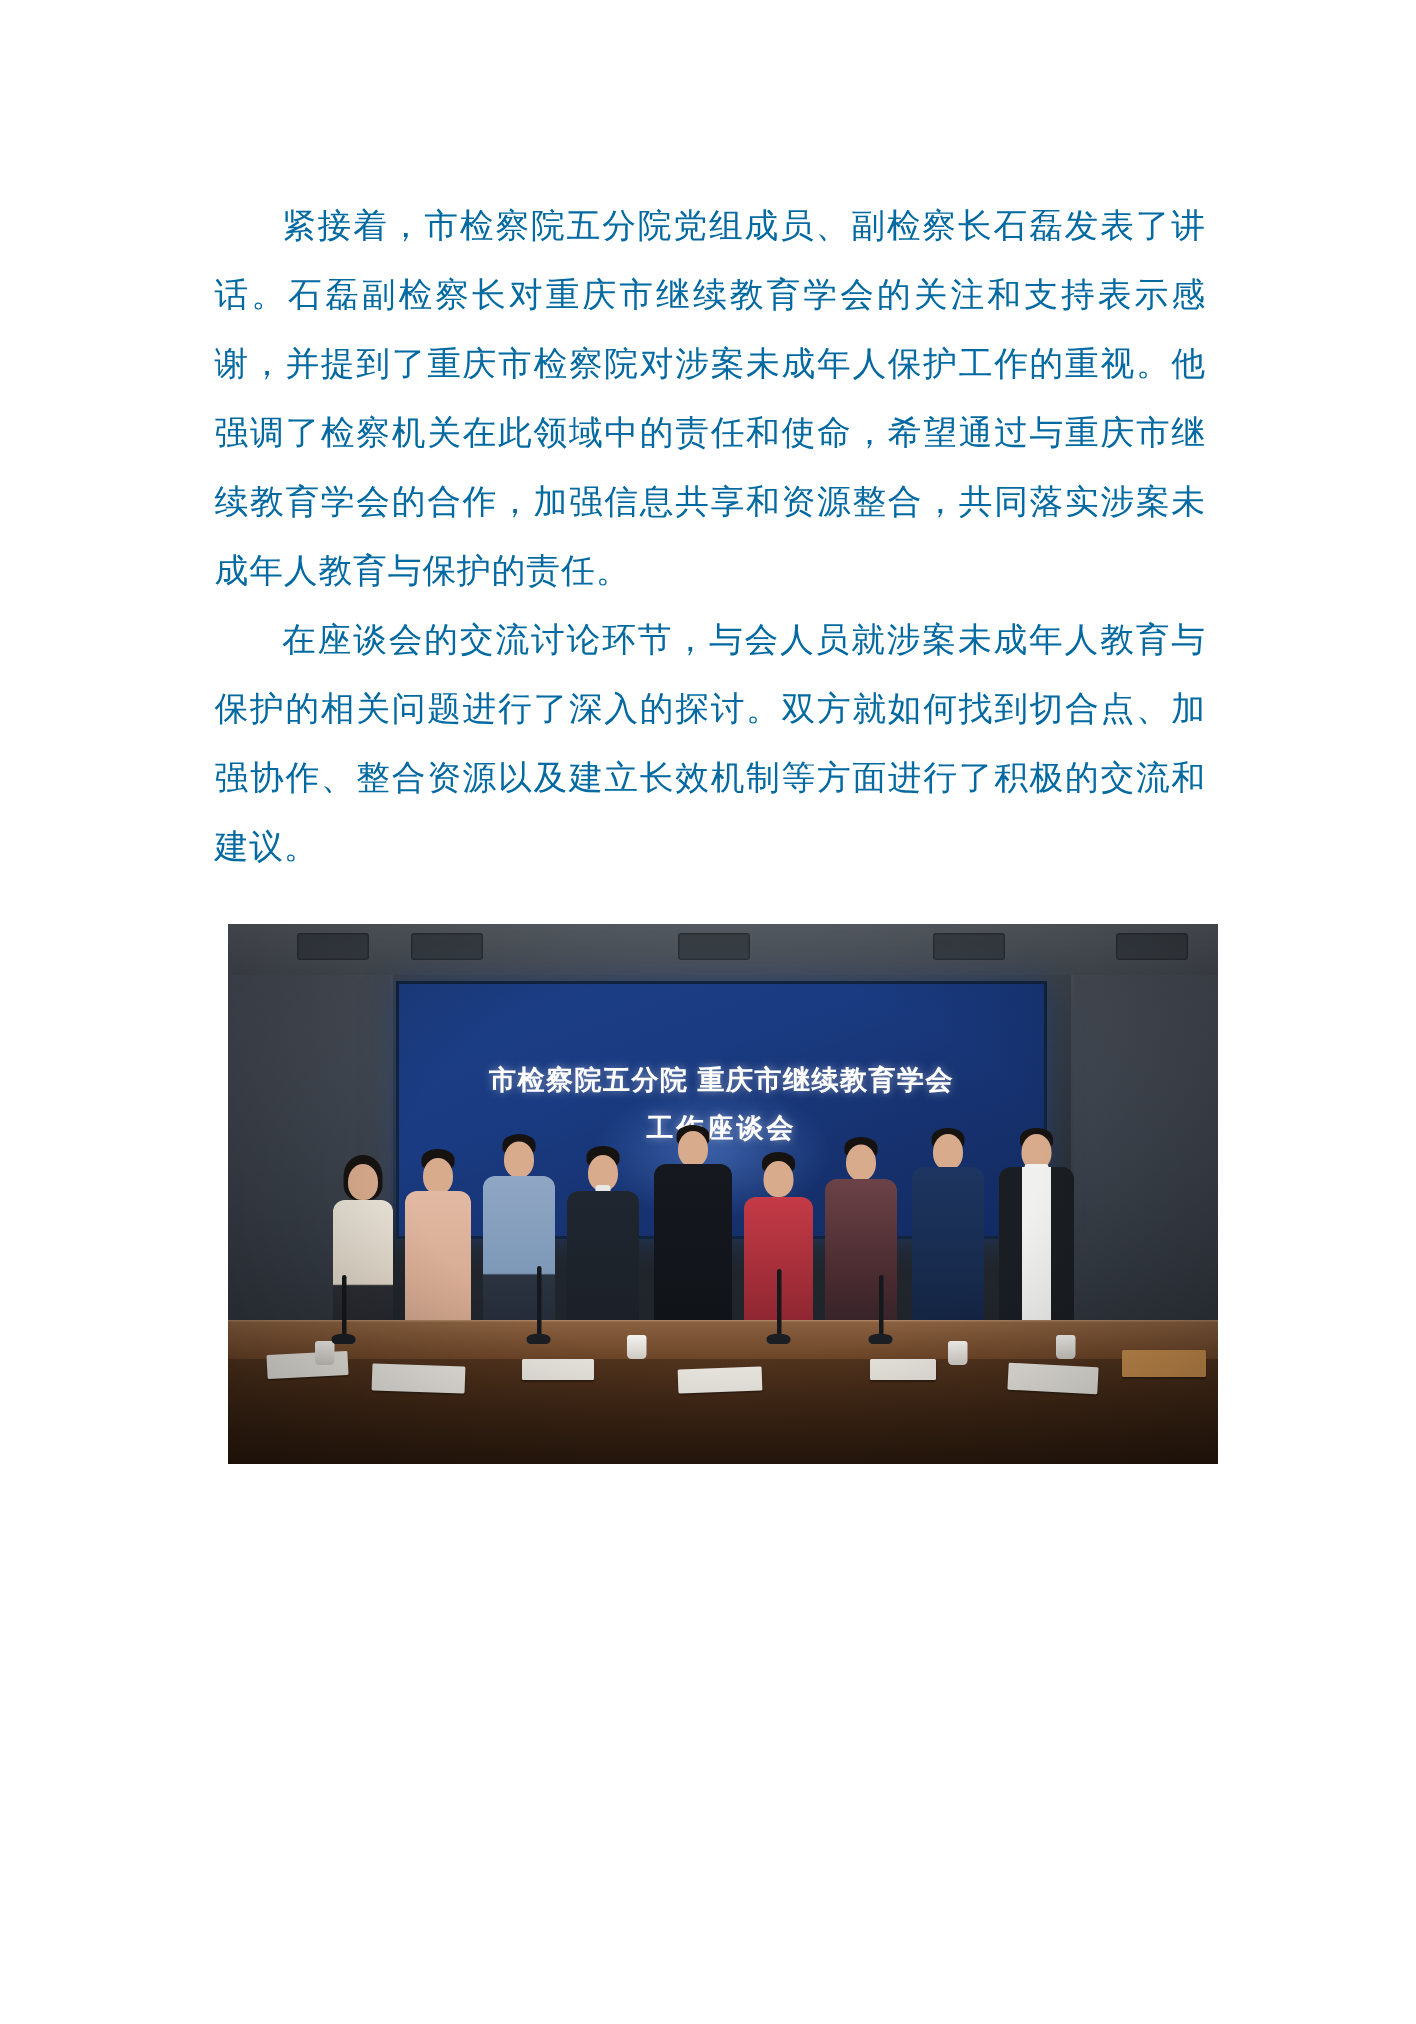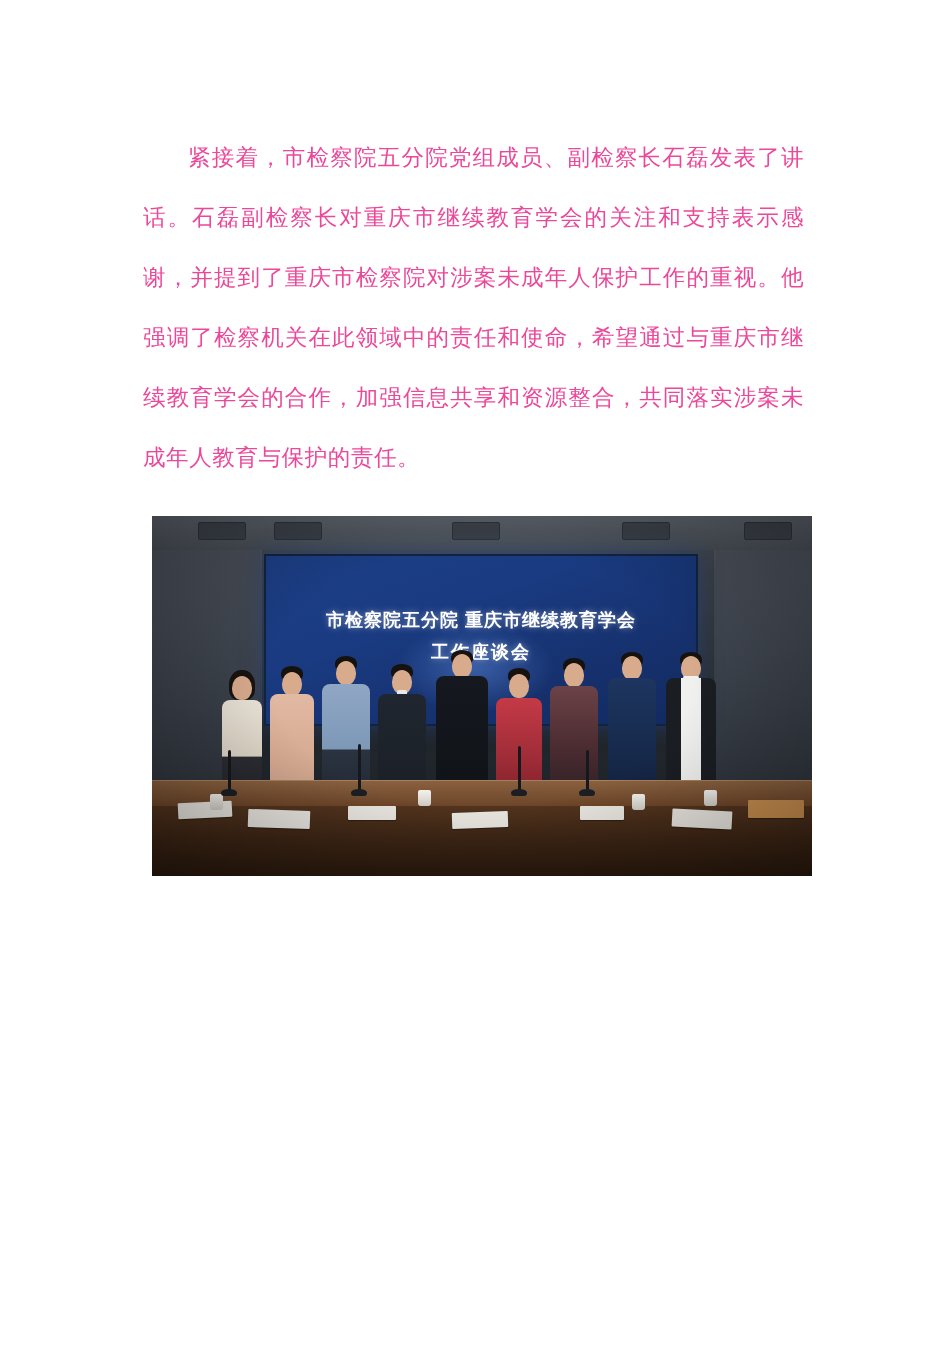--- a/index.html
+++ b/index.html
@@ -24,27 +24,27 @@
   }
   .content {
     position: absolute;
     left: 143px;
     top: 128px;
     width: 661px;
   }
   p.body-text {
     margin: 0;
     font-size: 22.5px;
-    line-height: 60px;
+    line-height: 46px;
     letter-spacing: 0.6px;
     text-align: justify;
     text-justify: inter-ideograph;
     text-indent: 45px;
     font-family: "Liberation Serif", "DejaVu Serif", serif;
-    color: #ec4899;
+    color: #0369a1;
   }
   p.body-text + p.body-text {
     margin-top: 0;
   }
   .figure {
     margin: 28px 0 22px 9px;
     width: 660px;
     height: 360px;
     position: relative;
     overflow: hidden;
@@ -210,20 +210,21 @@
   }
 </style>
 </head>
 <body>
 
 <div class="page">
   <div class="content">
 
     <p class="body-text">紧接着，市检察院五分院党组成员、副检察长石磊发表了讲话。石磊副检察长对重庆市继续教育学会的关注和支持表示感谢，并提到了重庆市检察院对涉案未成年人保护工作的重视。他强调了检察机关在此领域中的责任和使命，希望通过与重庆市继续教育学会的合作，加强信息共享和资源整合，共同落实涉案未成年人教育与保护的责任。</p>
 
+    <p class="body-text">在座谈会的交流讨论环节，与会人员就涉案未成年人教育与保护的相关问题进行了深入的探讨。双方就如何找到切合点、加强协作、整合资源以及建立长效机制等方面进行了积极的交流和建议。</p>
 
     <div class="figure">
       <div class="room"></div>
 
       <div class="ceiling"></div>
       <div class="ceiling-panel" style="left:46px;"></div>
       <div class="ceiling-panel" style="left:122px;"></div>
       <div class="ceiling-panel" style="left:300px;"></div>
       <div class="ceiling-panel" style="left:470px;"></div>
       <div class="ceiling-panel" style="left:592px;"></div>

